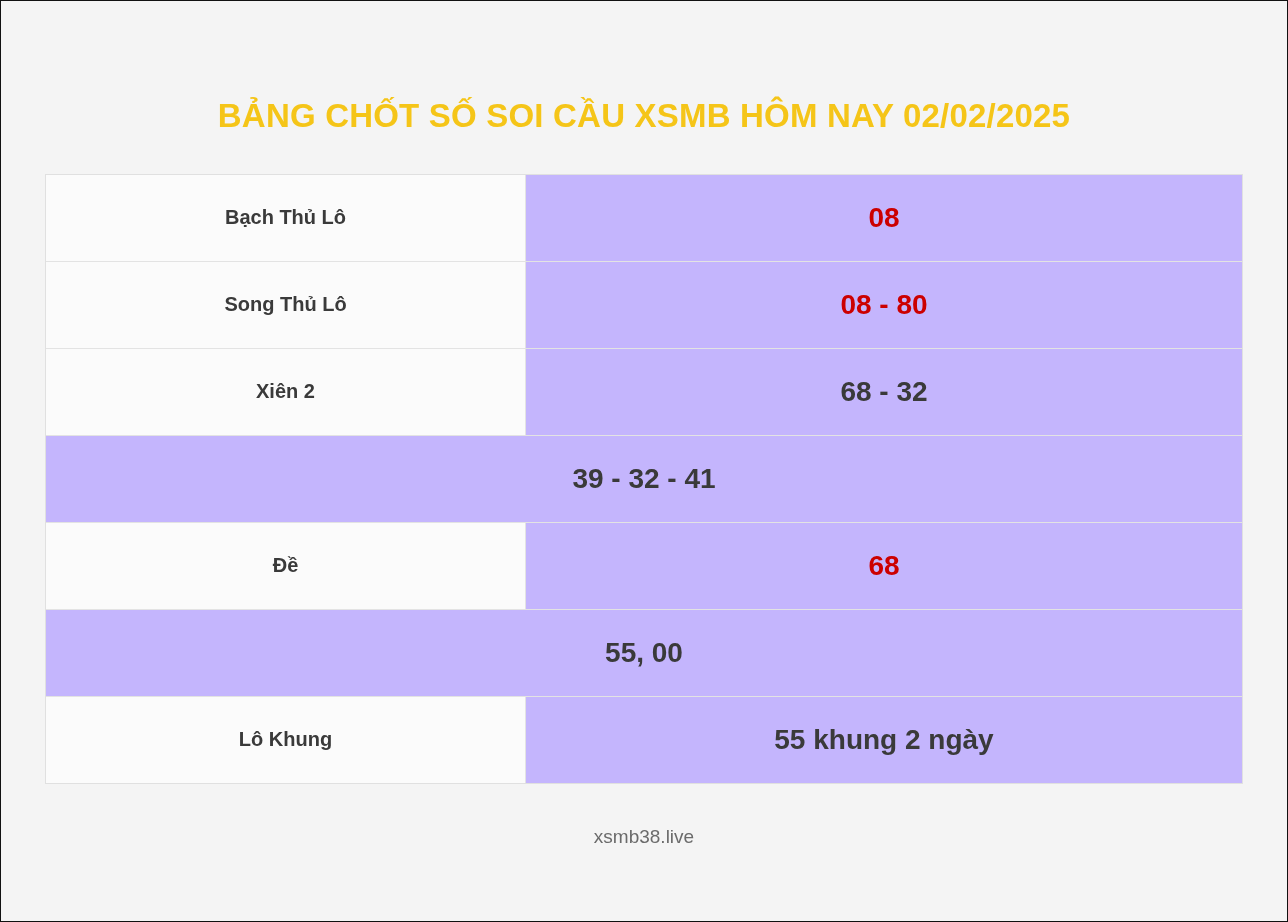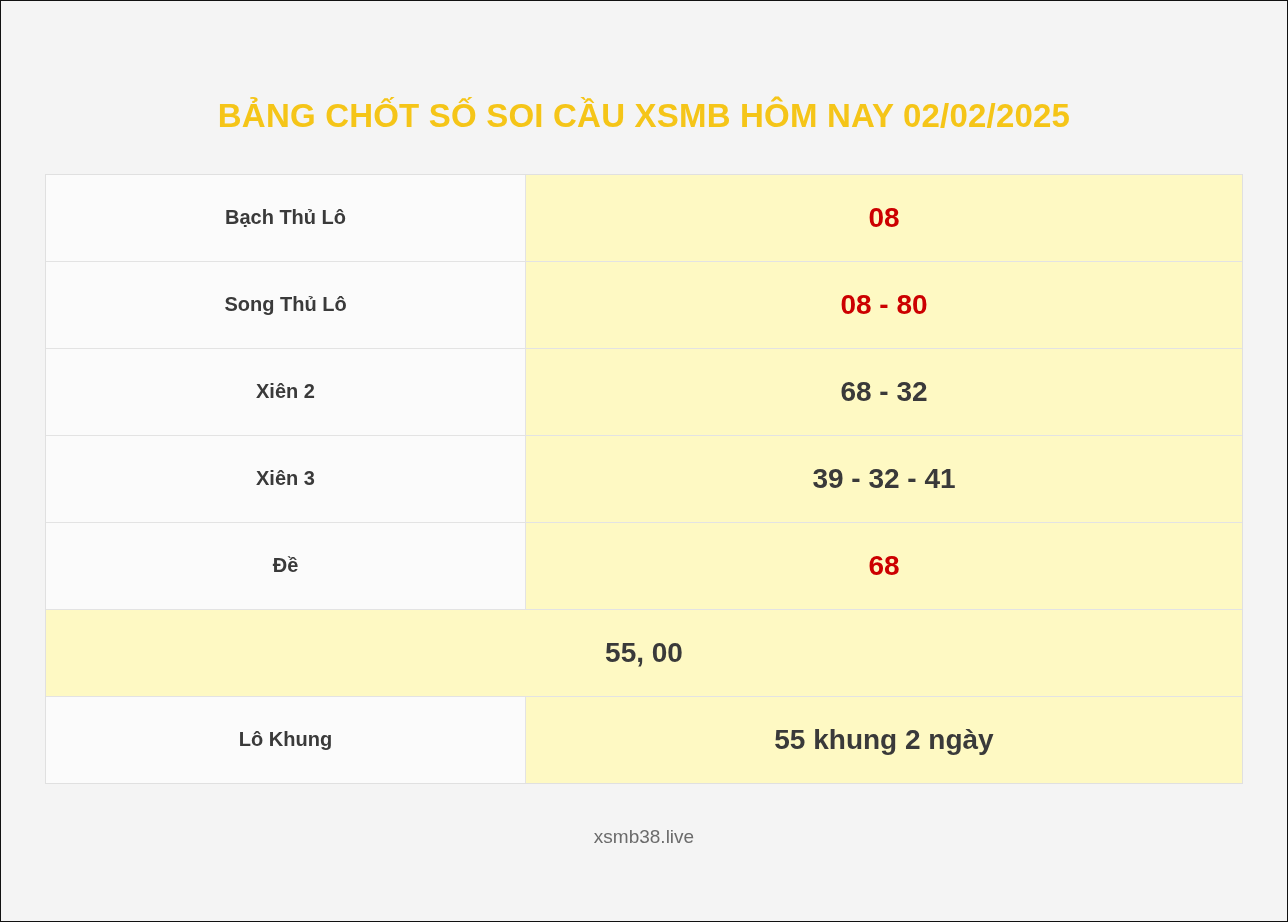--- a/index.html
+++ b/index.html
@@ -67,21 +67,21 @@
   .cell-value {
     flex: 1;
     box-sizing: border-box;
     display: flex;
     align-items: center;
     justify-content: center;
     height: 86px;
     font-size: 28px;
     font-weight: bold;
     color: #3a3a3a;
-    background: #fef9c3;
+    background: #c4b5fd;
   }
   .cell-value.accent {
     color: #cc0000;
   }
   .footer {
     margin-top: 42px;
     font-size: 19px;
     color: #6b6b6b;
     text-align: left;
   }
@@ -104,21 +104,20 @@
       <div class="cell-label">Song Thủ Lô</div>
       <div class="cell-value accent">08 - 80</div>
     </div>
 
     <div class="row">
       <div class="cell-label">Xiên 2</div>
       <div class="cell-value">68 - 32</div>
     </div>
 
     <div class="row">
-      <div class="cell-label">Xiên 3</div>
       <div class="cell-value">39 - 32 - 41</div>
     </div>
 
     <div class="row">
       <div class="cell-label">Đề</div>
       <div class="cell-value accent">68</div>
     </div>
 
     <div class="row">
       <div class="cell-value">55, 00</div>

